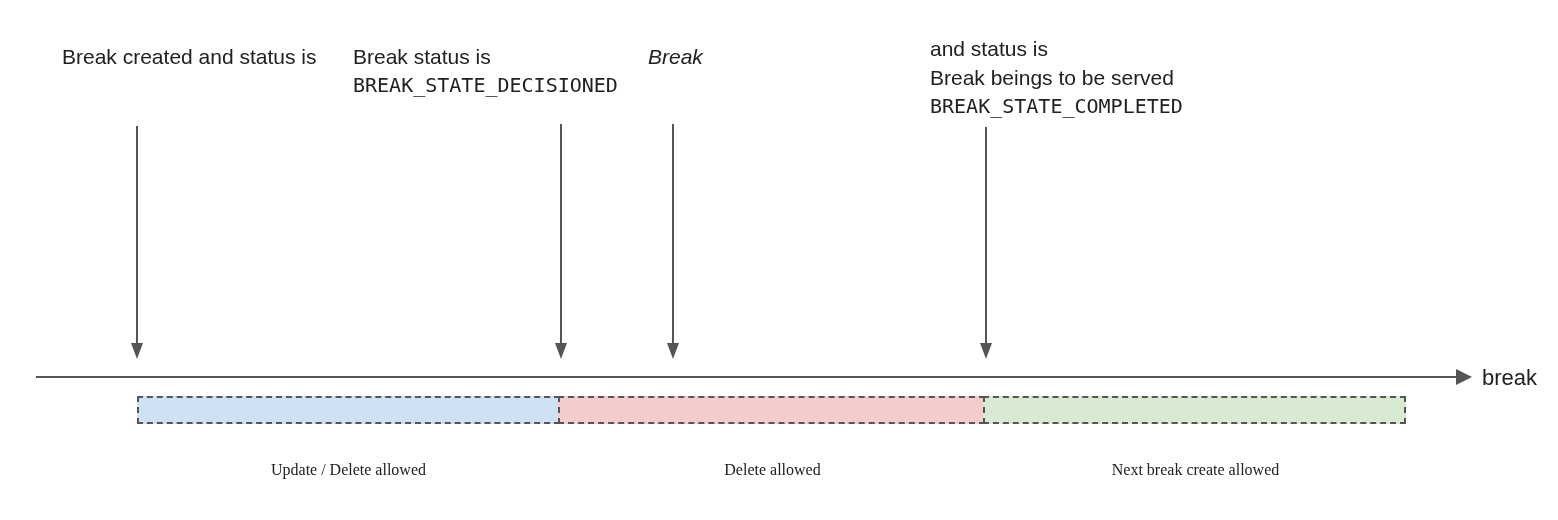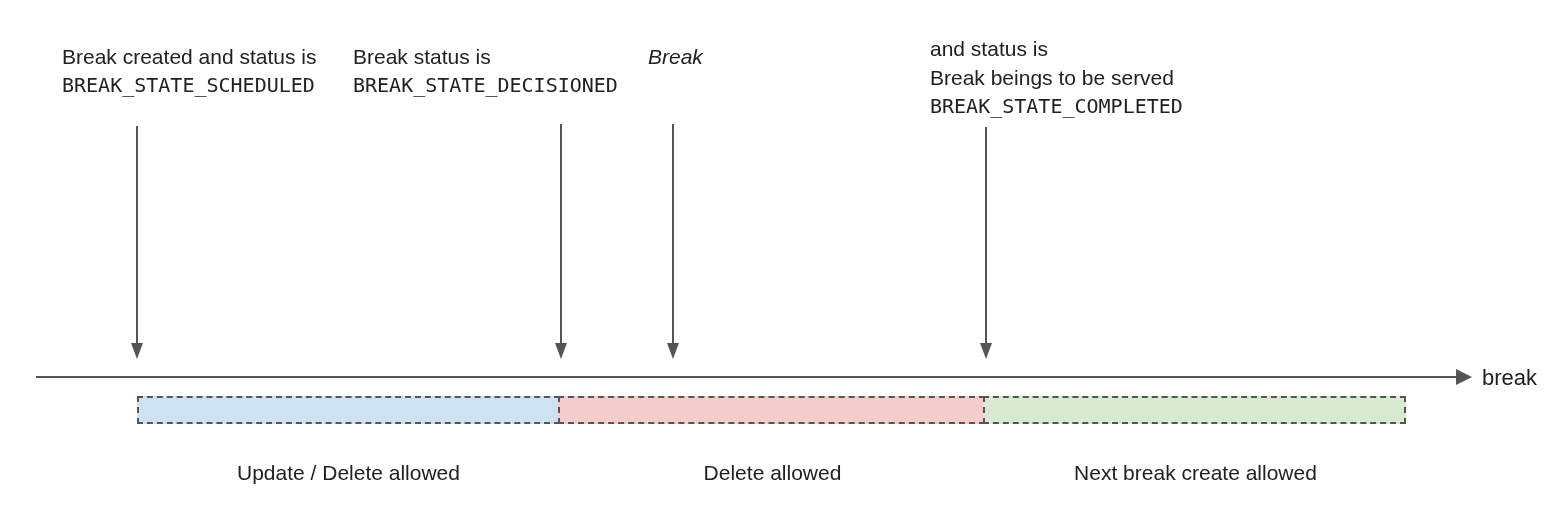--- a/index.html
+++ b/index.html
@@ -73,33 +73,33 @@
   }
   .segment {
     position: absolute;
     top: 396px;
     height: 24px;
     border: 2px dashed #555555;
   }
   .segment-label {
     position: absolute;
     top: 461px;
-    font-size: 21px;
+    font-size: 16px;
     color: #202124;
     text-align: center;
+    font-family: Liberation Serif, serif;
   }
 </style>
 </head>
 <body>
 
 <div class="canvas">
 
   <div class="annotation" style="left:34px; top:42px;margin-left:28px;">
     <div>Break created and status is</div>
-    <div class="code">BREAK_STATE_SCHEDULED</div>
   </div>
 
   <div class="annotation" style="left:353px; top:42px;">
     <div>Break status is</div>
     <div class="code">BREAK_STATE_DECISIONED</div>
   </div>
 
   <div class="annotation" style="left:648px; top:42px;font-style:italic;">
     <div>Break</div>
   </div>

